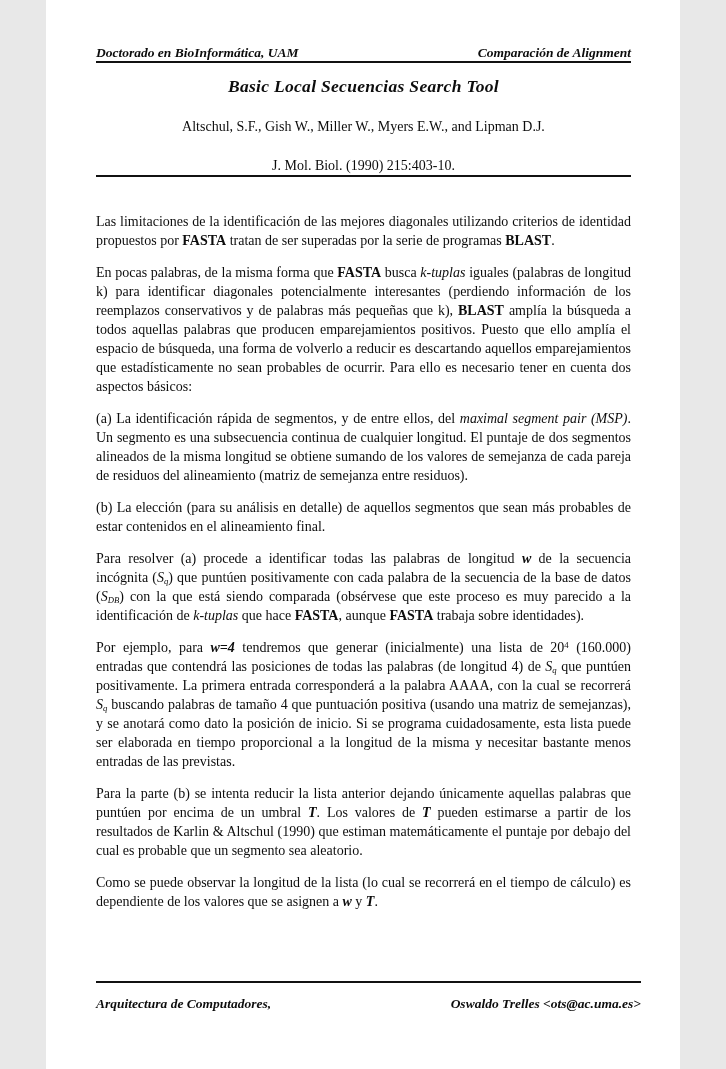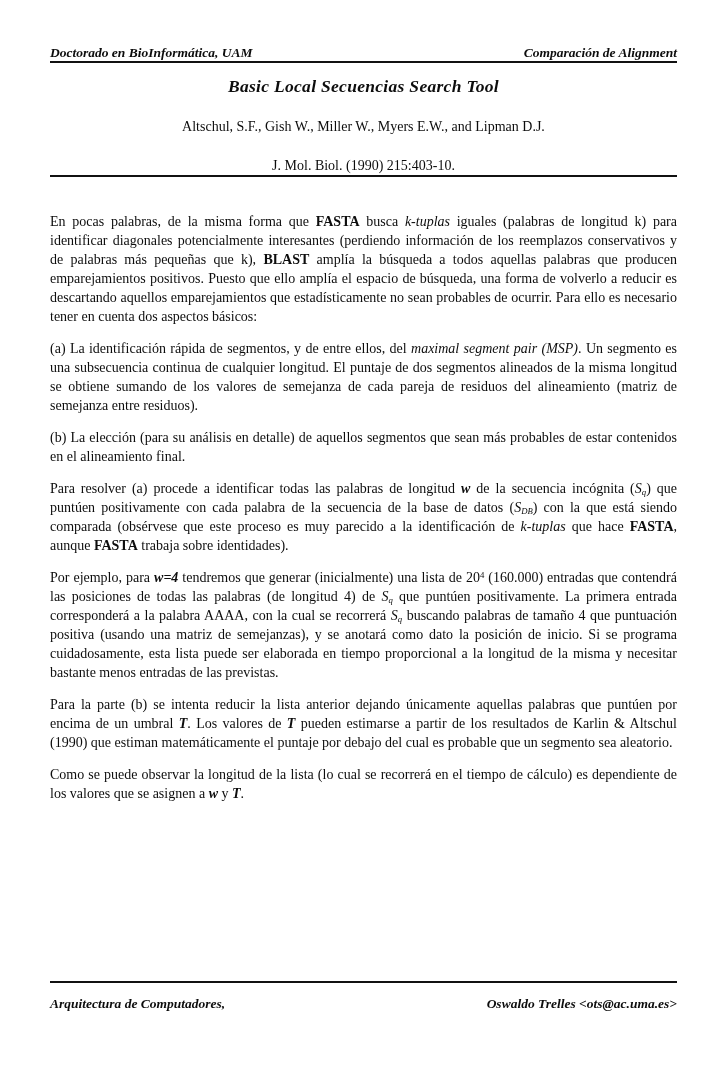--- a/index.html
+++ b/index.html
@@ -2,21 +2,21 @@
 <html><head>
 <meta charset="utf-8">
 <style>
   html, body {
     margin: 0;
     padding: 0;
     background: #e8e8e8;
   }
   .page {
     position: relative;
-    width: 726px;
+    width: 634px;
     height: 1069px;
     margin: 0 auto;
     background: #ffffff;
     font-family: "Liberation Serif", "DejaVu Serif", serif;
     color: #0d0d0d;
     overflow: hidden;
     box-sizing: border-box;
   }
   .content {
     position: absolute;
@@ -68,21 +68,21 @@
   .i { font-style: italic; }
   sub, sup {
     font-size: 0.62em;
     line-height: 0;
   }
   sub { vertical-align: -0.25em; }
   sup { vertical-align: 0.45em; }
   .footer-wrap {
     position: absolute;
     left: 50px;
-    right: 49px;
+    right: 39px;
     top: 981px;
   }
   .footer {
     display: flex;
     justify-content: space-between;
     align-items: baseline;
     margin-top: 13px;
     font-size: 13.5px;
     font-weight: bold;
     font-style: italic;
@@ -100,20 +100,21 @@
     <hr class="rule header-rule">
 
     <div class="titleblock">
       <div class="title">Basic Local Secuencias Search Tool</div>
       <div class="authors">Altschul, S.F., Gish W., Miller W., Myers E.W., and Lipman D.J.</div>
       <div class="reference">J. Mol. Biol. (1990) 215:403-10.</div>
     </div>
     <hr class="rule title-rule">
 
     <div class="docbody">
+        <p class="para"><span>Las limitaciones de la identificación de las mejores diagonales utilizando criterios de identidad propuestos por </span><span class="b">FASTA</span><span> tratan de ser superadas por la serie de programas </span><span class="b">BLAST</span><span>.</span></p>
         <p class="para"><span>En pocas palabras, de la misma forma que </span><span class="b">FASTA</span><span> busca </span><span class="i">k-tuplas</span><span> iguales (palabras de longitud k) para identificar diagonales potencialmente interesantes (perdiendo información de los reemplazos conservativos y de palabras más pequeñas que k), </span><span class="b">BLAST</span><span> amplía la búsqueda a todos aquellas palabras que producen emparejamientos positivos. Puesto que ello amplía el espacio de búsqueda, una forma de volverlo a reducir es descartando aquellos emparejamientos que estadísticamente no sean probables de ocurrir. Para ello es necesario tener en cuenta dos aspectos básicos:</span></p>
         <p class="para"><span>(a) La identificación rápida de segmentos, y de entre ellos, del </span><span class="i">maximal segment pair (MSP)</span><span>. Un segmento es una subsecuencia continua de cualquier longitud. El puntaje de dos segmentos alineados de la misma longitud se obtiene sumando de los valores de semejanza de cada pareja de residuos del alineamiento (matriz de semejanza entre residuos).</span></p>
         <p class="para"><span>(b) La elección (para su análisis en detalle) de aquellos segmentos que sean más probables de estar contenidos en el alineamiento final.</span></p>
         <p class="para"><span>Para resolver (a) procede a identificar todas las palabras de longitud </span><span class="b i">w</span><span> de la secuencia incógnita (</span><span class="i">S</span><sub class="i">q</sub><span>) que puntúen positivamente con cada palabra de la secuencia de la base de datos (</span><span class="i">S</span><sub class="i">DB</sub><span>) con la que está siendo comparada (obsérvese que este proceso es muy parecido a la identificación de </span><span class="i">k-tuplas</span><span> que hace </span><span class="b">FASTA</span><span>, aunque </span><span class="b">FASTA</span><span> trabaja sobre identidades).</span></p>
         <p class="para"><span>Por ejemplo, para </span><span class="b i">w=4</span><span> tendremos que generar (inicialmente) una lista de 20</span><sup>4</sup><span> (160.000) entradas que contendrá las posiciones de todas las palabras (de longitud 4) de </span><span class="i">S</span><sub class="i">q</sub><span> que puntúen positivamente. La primera entrada corresponderá a la palabra AAAA, con la cual se recorrerá </span><span class="i">S</span><sub class="i">q</sub><span> buscando palabras de tamaño 4 que puntuación positiva (usando una matriz de semejanzas), y se anotará como dato la posición de inicio. Si se programa cuidadosamente, esta lista puede ser elaborada en tiempo proporcional a la longitud de la misma y necesitar bastante menos entradas de las previstas.</span></p>
         <p class="para"><span>Para la parte (b) se intenta reducir la lista anterior dejando únicamente aquellas palabras que puntúen por encima de un umbral </span><span class="b i">T</span><span>. Los valores de </span><span class="b i">T</span><span> pueden estimarse a partir de los resultados de Karlin &amp; Altschul (1990) que estiman matemáticamente el puntaje por debajo del cual es probable que un segmento sea aleatorio.</span></p>
         <p class="para"><span>Como se puede observar la longitud de la lista (lo cual se recorrerá en el tiempo de cálculo) es dependiente de los valores que se asignen a </span><span class="b i">w</span><span> y </span><span class="b i">T</span><span>.</span></p>
       </div>
   </div>
 

